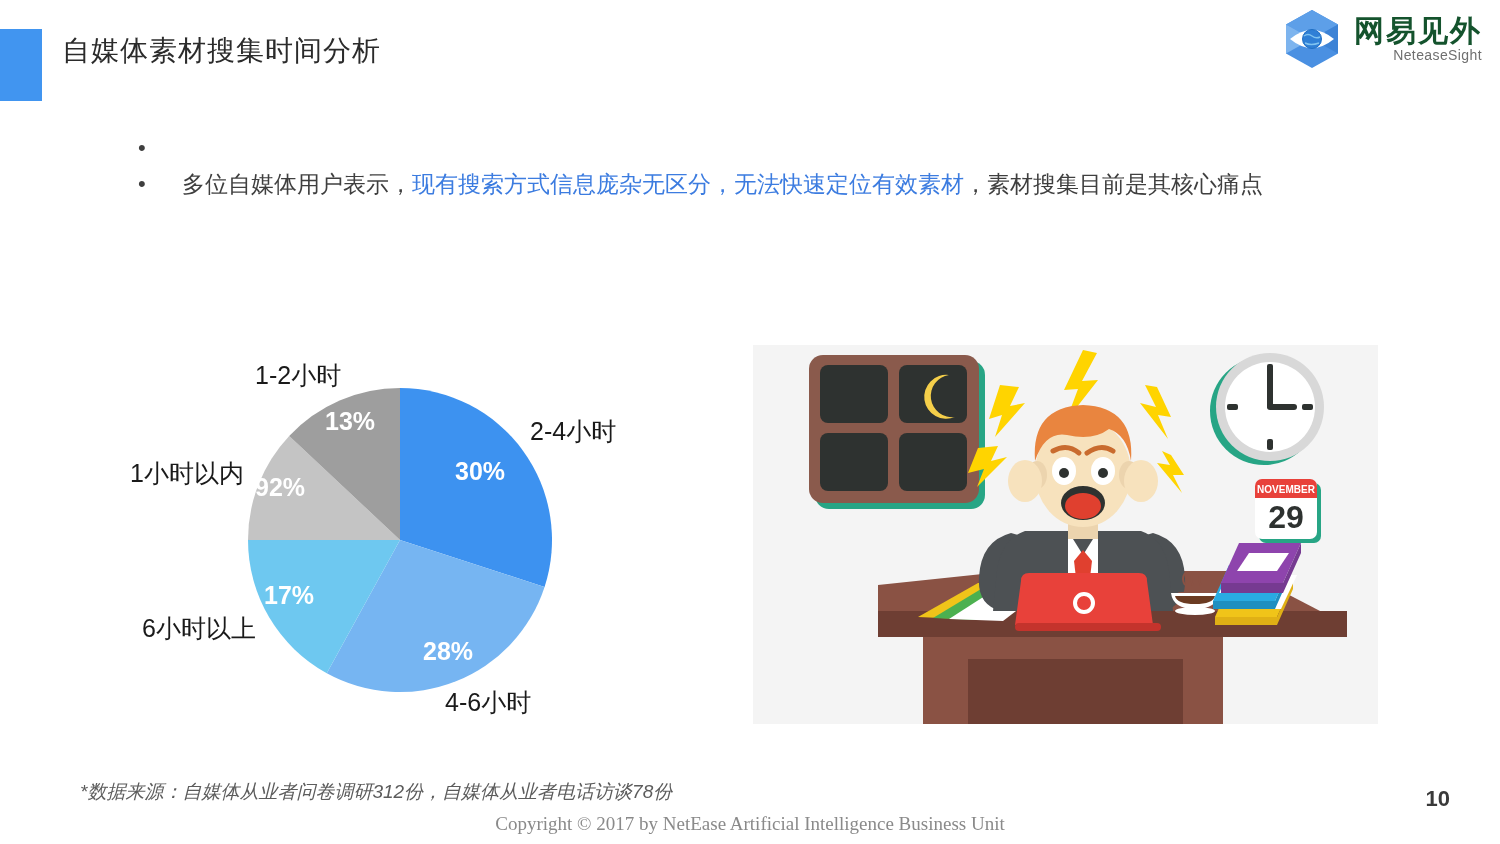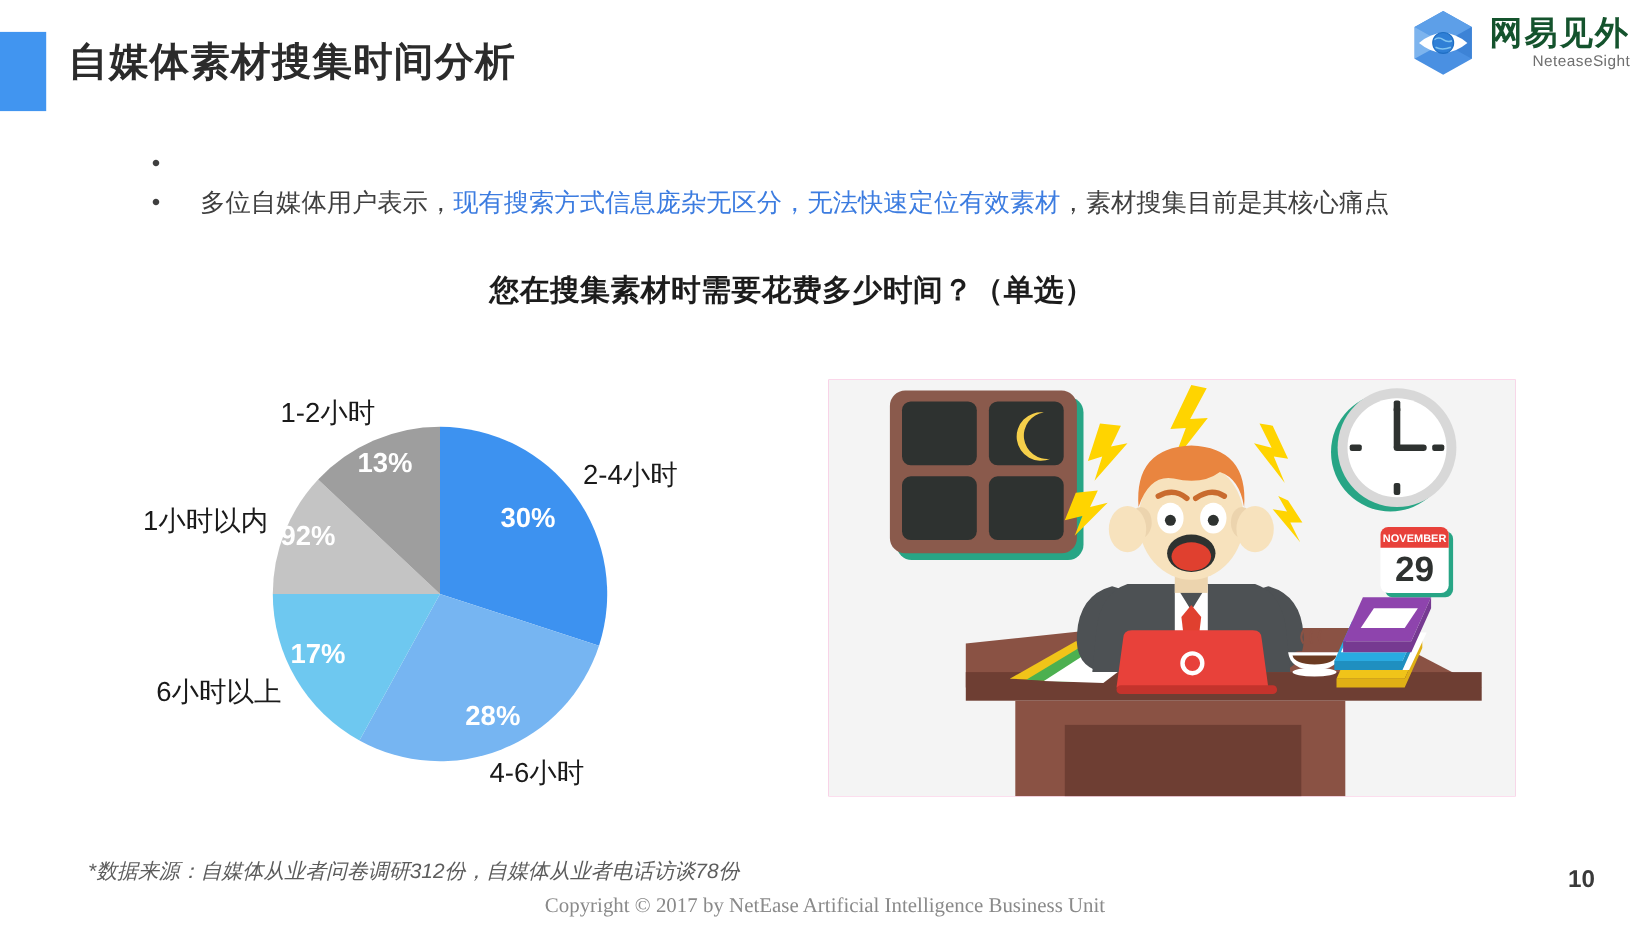--- a/index.html
+++ b/index.html
@@ -12,21 +12,21 @@
   #slide { position: relative; width: 1500px; height: 844px; background: #fff; }
 
   
   .accent-bar {
     position: absolute; left: 0; top: 29px;
     width: 42px; height: 72px;
     background: #4195f0;
   }
   .slide-title {
     position: absolute; left: 62px; top: 32px;
-    font-size: 36px; font-weight: bold; color: #2b2b2b;
+    font-size: 28px; font-weight: normal; color: #2b2b2b;
     letter-spacing: 1px; white-space: nowrap;
   }
 
   
   .logo-wrap {
     position: absolute; right: 18px; top: 8px;
     display: flex; align-items: center; gap: 10px;
   }
   .logo-mark { width: 64px; height: 62px; flex: none; }
   .logo-text { display: flex; flex-direction: column; align-items: flex-start; }
@@ -121,21 +121,20 @@
   <div class="bullets">
     <div class="bullet-row">
       <span class="bullet-dot">•</span>
     </div>
     <div class="bullet-row">
       <span class="bullet-dot">•</span>
       <span class="bullet-text"><span>多位自媒体用户表示，</span><span class="hl">现有搜索方式信息庞杂无区分，无法快速定位有效素材</span><span>，素材搜集目前是其核心痛点</span></span>
     </div>
   </div>
 
-  <div class="chart-heading">您在搜集素材时需要花费多少时间？（单选）</div>
 
   <div class="pie-area">
     <svg class="pie-svg" width="600" height="390" viewBox="0 0 600 390">
       <g id="pie-slices">
           <path d="M 300 195 L 300 43 A 152 152 0 0 1 444.56059047686335 241.97058314499202 Z" fill="#3d92f0"></path>
           <path d="M 300 195 L 444.56059047686335 241.97058314499202 A 152 152 0 0 1 226.77344153653925 328.19861536666724 Z" fill="#76b5f2"></path>
           <path d="M 300 195 L 226.77344153653925 328.19861536666724 A 152 152 0 0 1 148 195.00000000000003 Z" fill="#6ec8f0"></path>
           <path d="M 300 195 L 148 195.00000000000003 A 152 152 0 0 1 189.19676863194542 90.94883989883937 Z" fill="#c4c4c4"></path>
           <path d="M 300 195 L 189.19676863194542 90.94883989883937 A 152 152 0 0 1 300 43 Z" fill="#9e9e9e"></path>
         </g>

